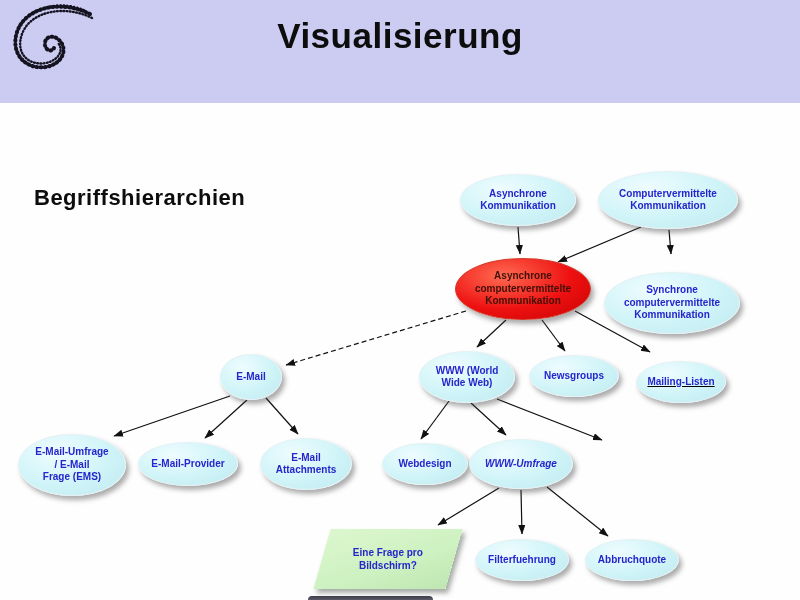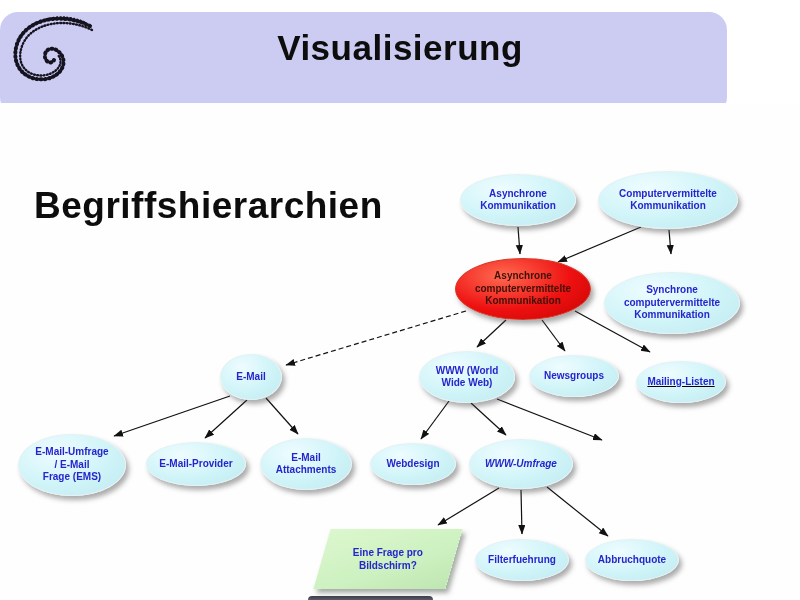--- a/index.html
+++ b/index.html
@@ -5,37 +5,36 @@
   * { margin:0; padding:0; box-sizing:border-box; }
   html,body { width:800px; height:600px; }
   body {
     font-family:"Liberation Sans","DejaVu Sans",sans-serif;
     background:#ffffff; overflow:hidden; position:relative;
   }
   .page { position:absolute; inset:0; width:800px; height:600px; background:#fff; }
 
   
   .header {
-    position:absolute; left:0; top:12px; width:727px; height:103px;
+    position:absolute; left:0; top:0; width:800px; height:103px;
     background:#ccccf2;
-    border-radius:18px;
   }
   .logo {
     position:absolute; left:4px; top:2px; width:96px; height:70px;
   }
   .page-title {
     position:absolute; left:0; top:16px; width:800px;
     text-align:center; font-size:35px; font-weight:bold; color:#0d0d0d;
     letter-spacing:0.5px;
   }
 
   
   .content { position:absolute; left:0; top:103px; width:800px; height:497px; background:#fefefe; }
   .main-heading {
-    position:absolute; left:34px; top:185px; font-size:37px; font-weight:bold; color:#0d0d0d;
+    position:absolute; left:34px; top:185px; font-size:22px; font-weight:bold; color:#0d0d0d;
     letter-spacing:0.5px;
   }
 
   
   .edges { position:absolute; left:0; top:0; width:800px; height:600px; pointer-events:none; }
   .node {
     position:absolute; border-radius:50%;
     background:radial-gradient(ellipse at 35% 28%, #eefcff 0%, #cff4f8 55%, #bfe9ef 100%);
     border:1px solid #e3f1f4;
     box-shadow:3px 4px 5px rgba(70,70,70,0.45);
@@ -54,23 +53,23 @@
 
   .n-asynch-komm   { left:460px; top:174px; width:116px; height:52px; }
   .n-comp-komm     { left:598px; top:171px; width:140px; height:58px; }
   .n-red           { left:455px; top:258px; width:136px; height:62px; }
   .n-synch-comp    { left:604px; top:272px; width:136px; height:62px; }
   .n-email         { left:220px; top:354px; width:62px;  height:46px; }
   .n-www           { left:419px; top:351px; width:96px;  height:52px; }
   .n-newsgroups    { left:529px; top:355px; width:90px;  height:42px; }
   .n-mailing       { left:636px; top:361px; width:90px;  height:42px;text-decoration:underline; }
   .n-ems           { left:18px;  top:434px; width:108px; height:62px; }
-  .n-provider      { left:146px; top:442px; width:100px; height:44px; }
+  .n-provider      { left:138px; top:442px; width:100px; height:44px; }
   .n-attachments   { left:260px; top:438px; width:92px;  height:52px; }
-  .n-webdesign     { left:370px; top:443px; width:86px;  height:42px; }
+  .n-webdesign     { left:382px; top:443px; width:86px;  height:42px; }
   .n-www-umfrage   { left:469px; top:439px; width:104px; height:50px;font-style:italic; }
   .n-infoflut      { left:591px; top:438px; width:106px; height:52px; }
   .n-filter        { left:475px; top:539px; width:94px;  height:42px; }
   .n-abbruch       { left:585px; top:539px; width:94px;  height:42px; }
 
   .node-question {
     position:absolute; left:322px; top:529px; width:132px; height:60px;
     background:linear-gradient(160deg,#dcf7ce 0%, #cdf1c0 60%, #bfe6b2 100%);
     transform:skewX(-16deg);
     box-shadow:4px 4px 5px rgba(80,90,80,0.5);

